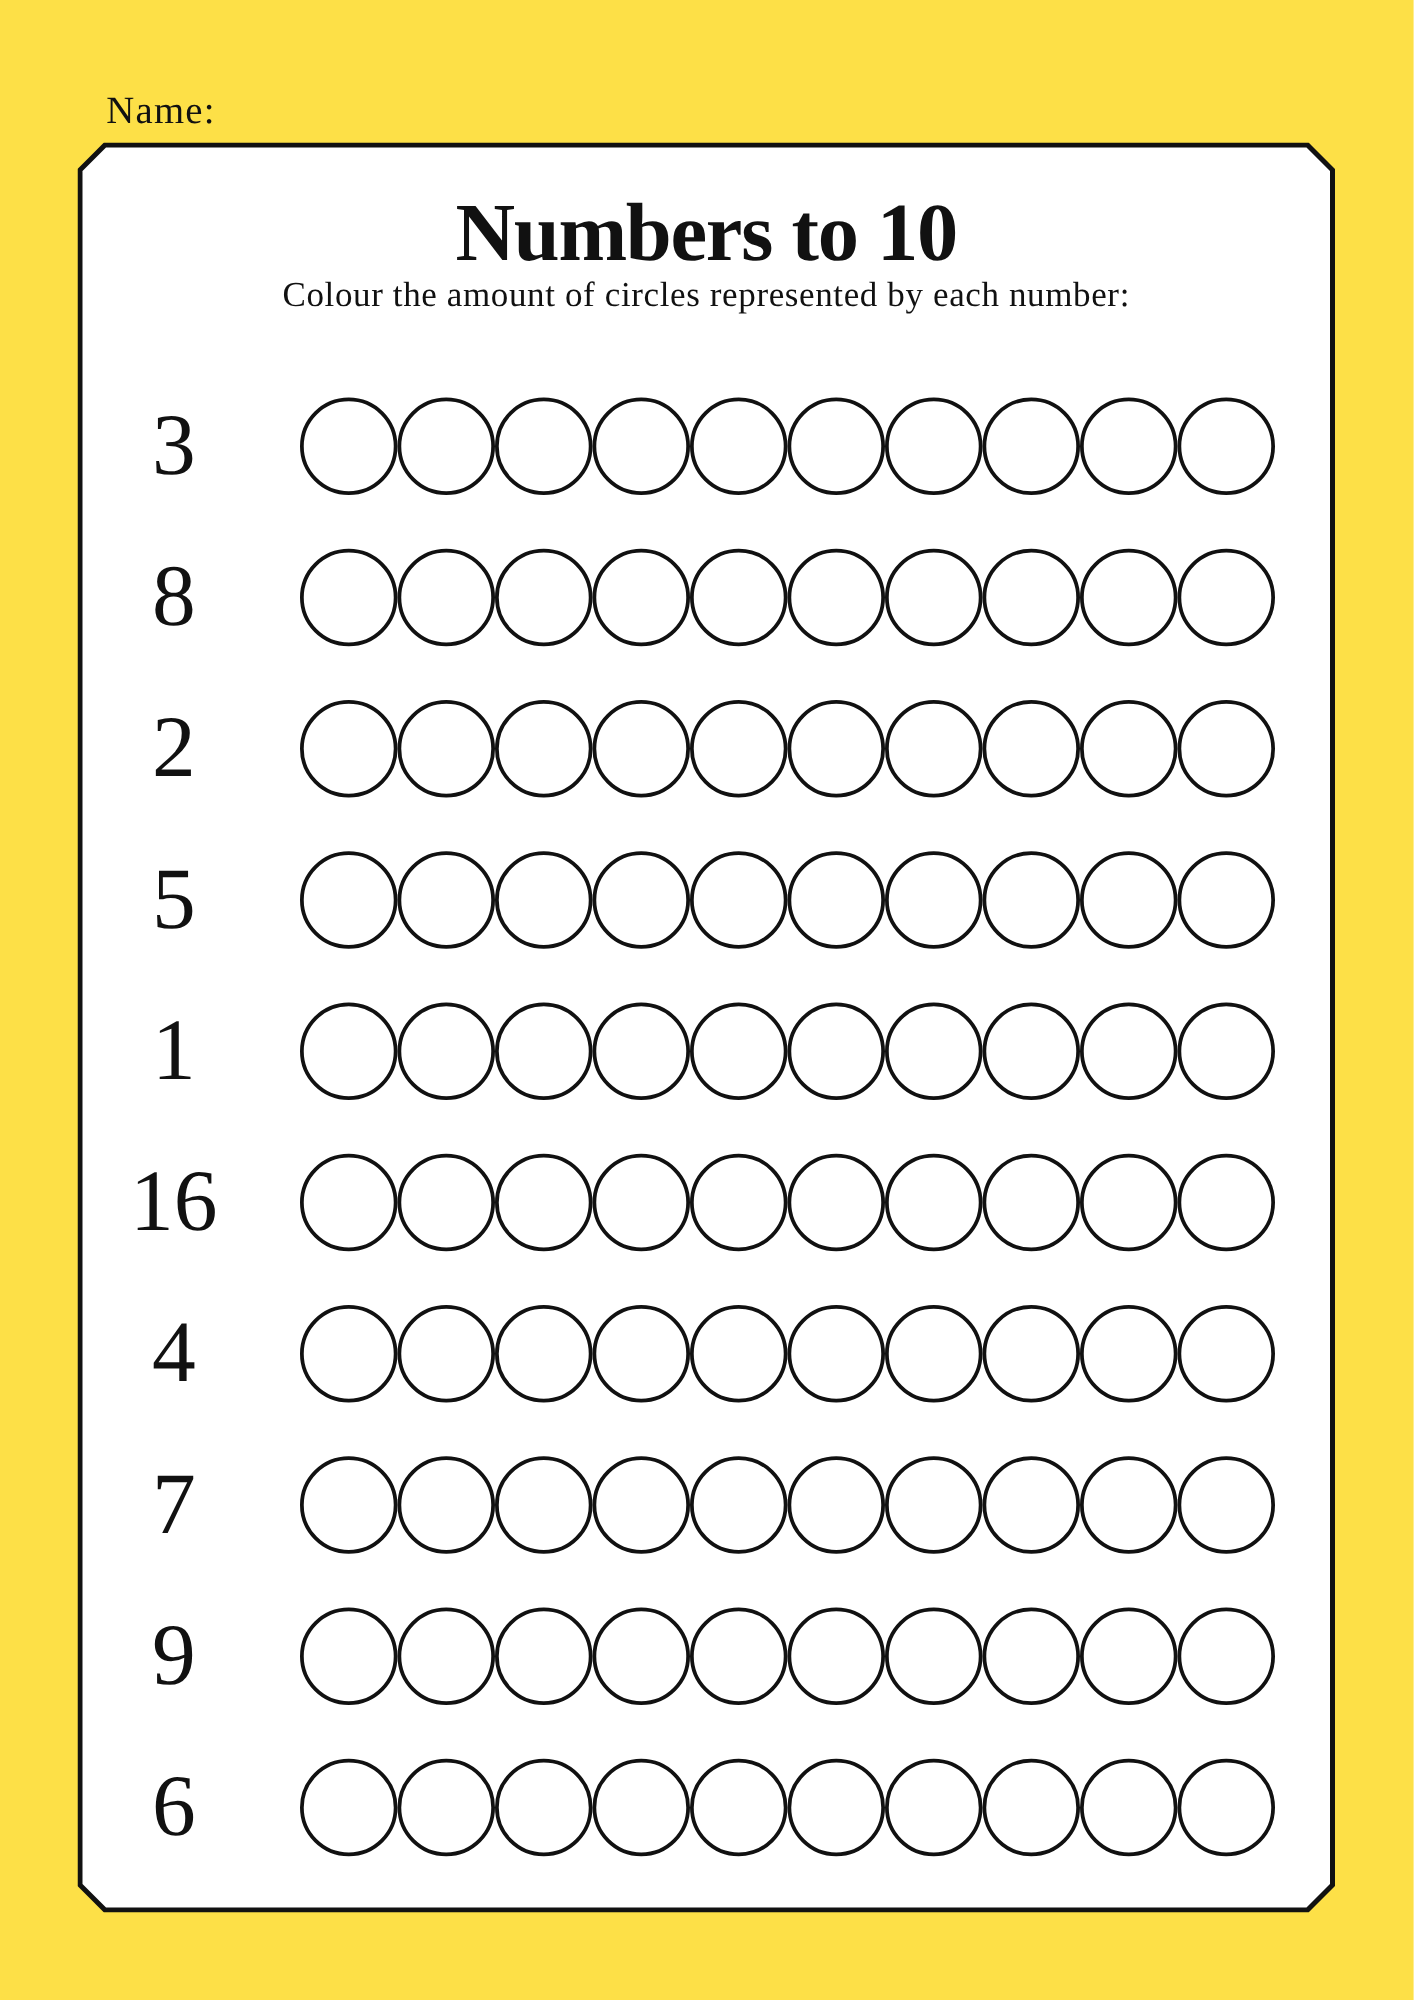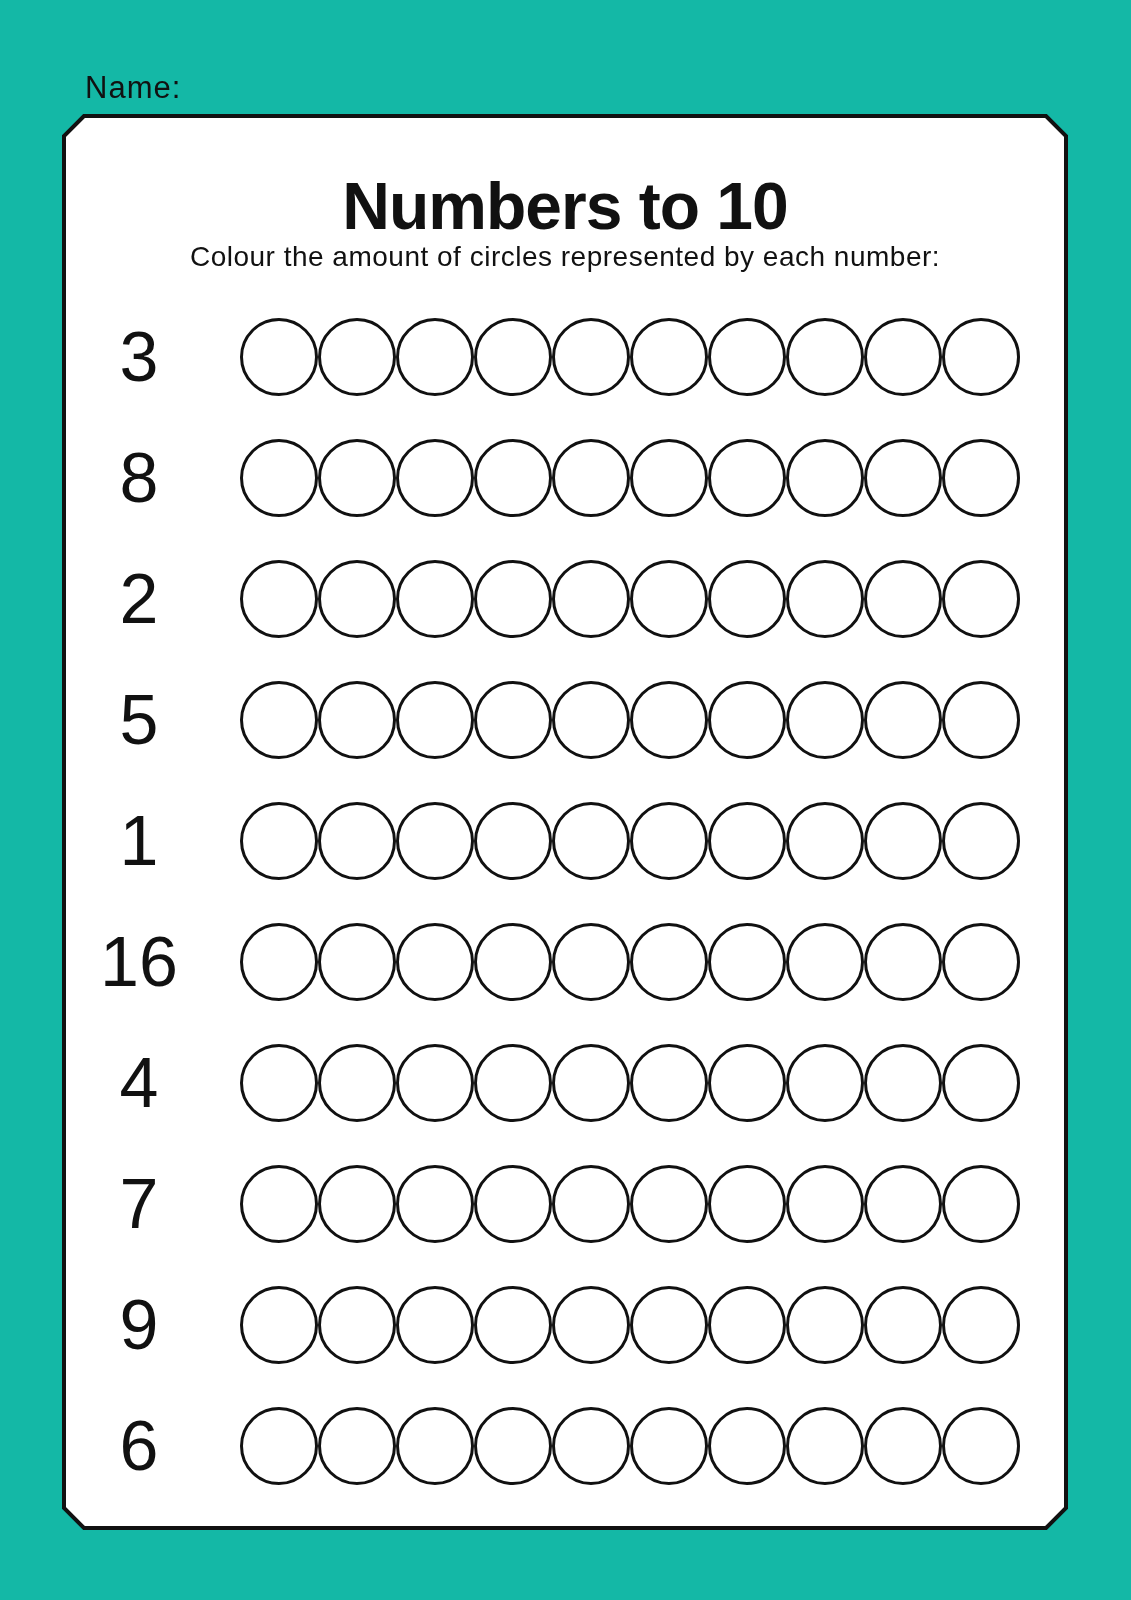--- a/index.html
+++ b/index.html
@@ -1,22 +1,22 @@
 <!DOCTYPE html>
 <html><head>
 <meta charset="utf-8">
 <style>
   * { margin: 0; padding: 0; box-sizing: border-box; }
   html, body { background: #ffffff; }
   .page {
     position: relative;
     width: 1131px;
     height: 1600px;
-    background: #14b8a6;
-    font-family: Liberation Sans, sans-serif;
+    background: #fde047;
+    font-family: Liberation Serif, serif;
     color: #111111;
     overflow: hidden;
   }
   .name-label {
     position: absolute;
     left: 85px;
     top: 70px;
     font-size: 31px;
     font-weight: 400;
     letter-spacing: 1px;
@@ -33,21 +33,21 @@
     position: absolute;
     left: 0; top: 0;
     width: 100%; height: 100%;
   }
   .sheet-content {
     position: absolute;
     left: 0; top: 0;
     width: 100%; height: 100%;
   }
   .title {
-    margin-top: 58px;
+    margin-top: 38px;
     text-align: center;
     font-size: 66px;
     font-weight: 800;
     letter-spacing: -1px;
     line-height: 1.05;
     color: #111111;
   }
   .instruction {
     text-align: center;
     font-size: 28px;

